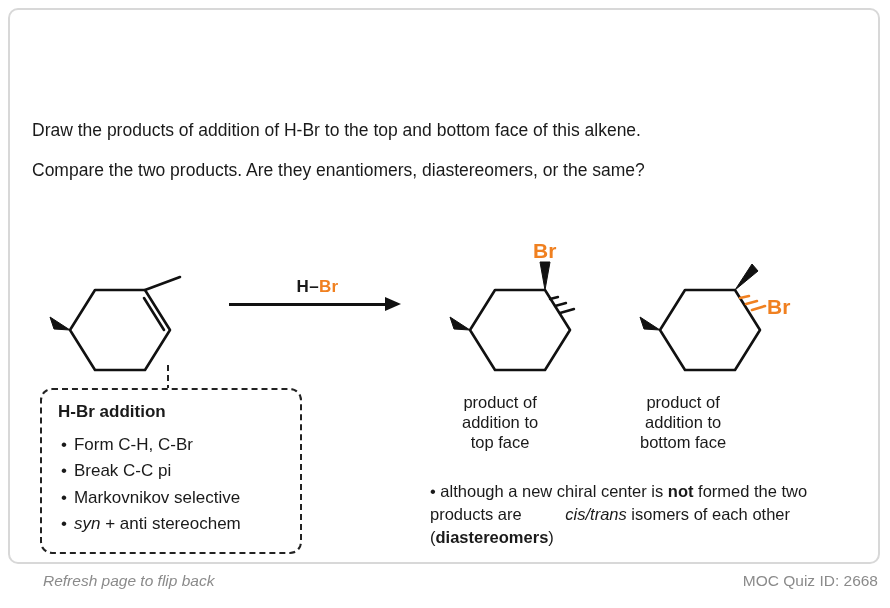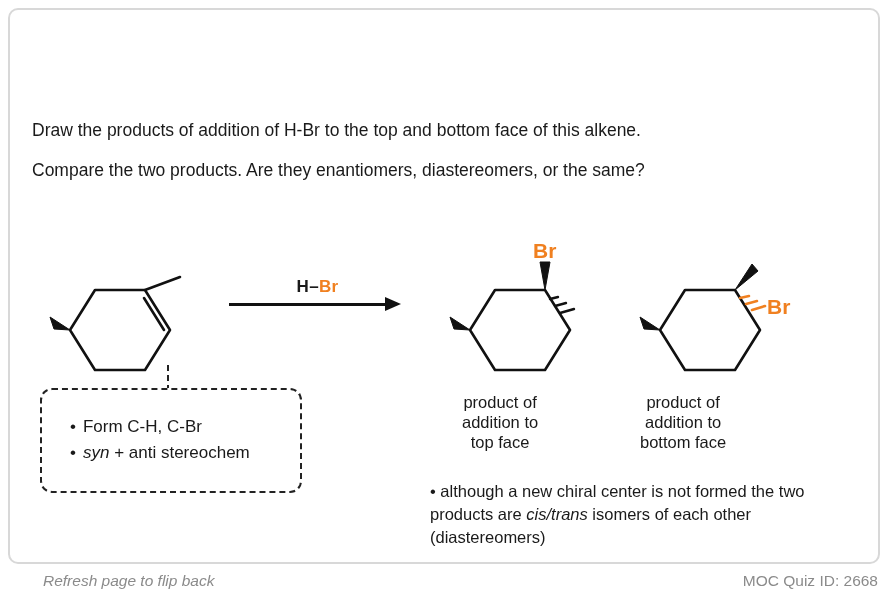--- a/index.html
+++ b/index.html
@@ -109,21 +109,21 @@
     border-radius: 12px;
     box-sizing: border-box;
     background: #ffffff;
   }
   .summary h3 {
     margin: 0 0 10px 0;
     font-size: 17px;
     font-weight: bold;
   }
   .summary ul {
-    margin: 12px;
+    margin: 3px;
     padding: 0;
     list-style: none;
   }
   .summary li {
     font-size: 17px;
     line-height: 1.55;
     white-space: nowrap;
   }
   .summary li:before {
     content: "\2022";
@@ -139,22 +139,22 @@
   }
   
   .conclusion {
     position: absolute;
     left: 420px;
     top: 470px;
     width: 440px;
     font-size: 16.5px;
     line-height: 1.38;
   }
-  .conclusion b { font-weight: normal; }
-  .conclusion i { font-style: italic; }
+  .conclusion b { font-weight: bold; }
+  .conclusion i { font-style: italic; margin-left: 39px; }
   
   .footer-left {
     position: absolute;
     left: 10px;
     top: 572px;
     font-size: 15.5px;
     font-style: italic;
     color: #8b8b8b;
     margin-left: 33px;
   }
@@ -247,22 +247,25 @@
       <div>product of</div>
       <div>addition to</div>
       <div>bottom face</div>
     </div>
 
   </div>
 
   <div class="leader"></div>
 
   <div class="summary">
+    <h3>H-Br addition</h3>
     <ul>
       <li><span>Form C-H, C-Br</span></li>
+      <li><span>Break C-C pi</span></li>
+      <li><span>Markovnikov selective</span></li>
       <li><span><i>syn</i> + anti stereochem</span></li>
     </ul>
   </div>
 
   <div class="conclusion">• although a new chiral center is <b>not</b> formed the two products are <i>cis/trans</i> isomers of each other (<b>diastereomers</b>)</div>
 
 </div>
 
 <div class="footer-left">Refresh page to flip back</div>
 <div class="footer-right">MOC Quiz ID: 2668</div>

